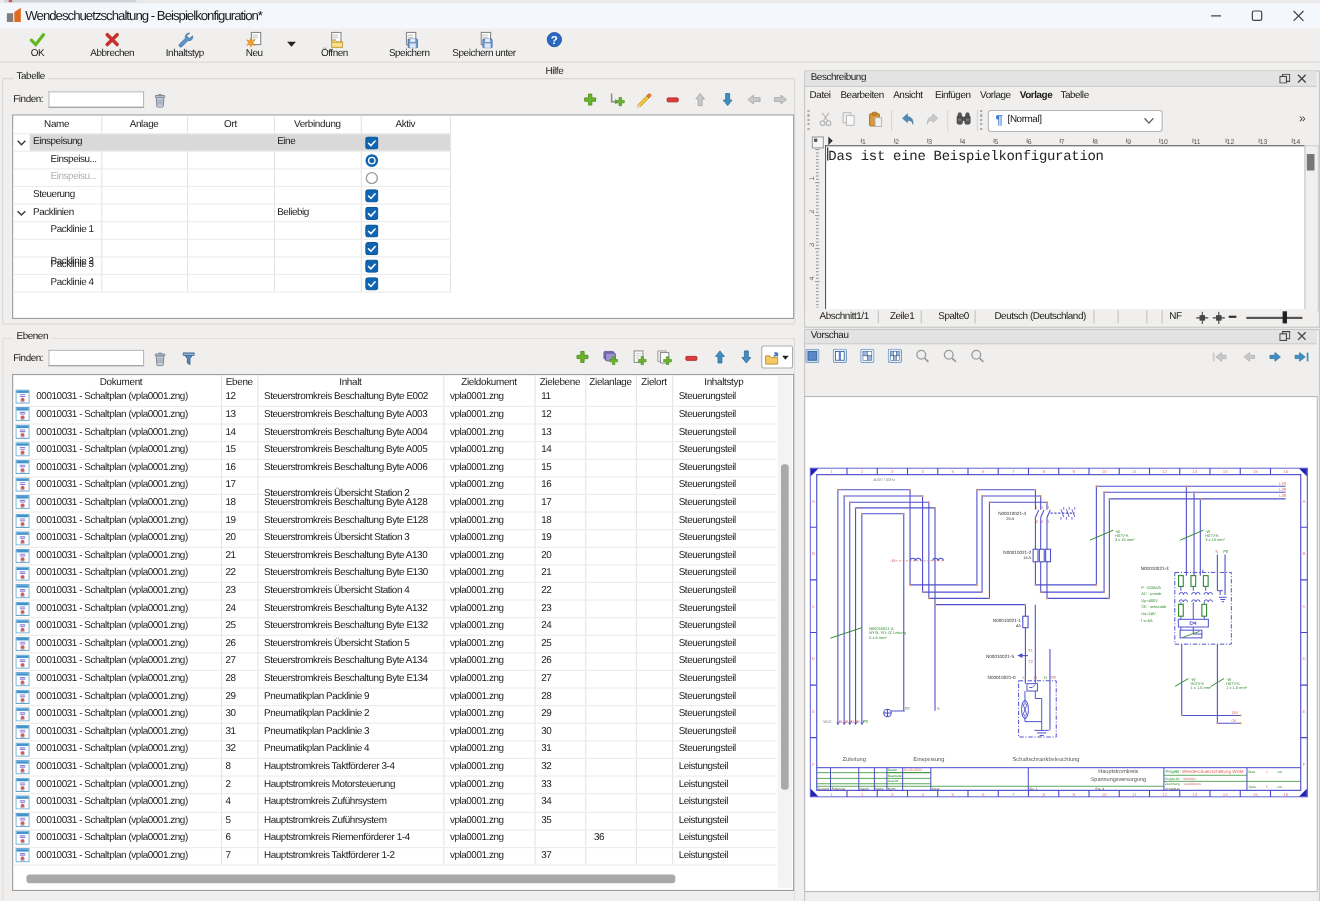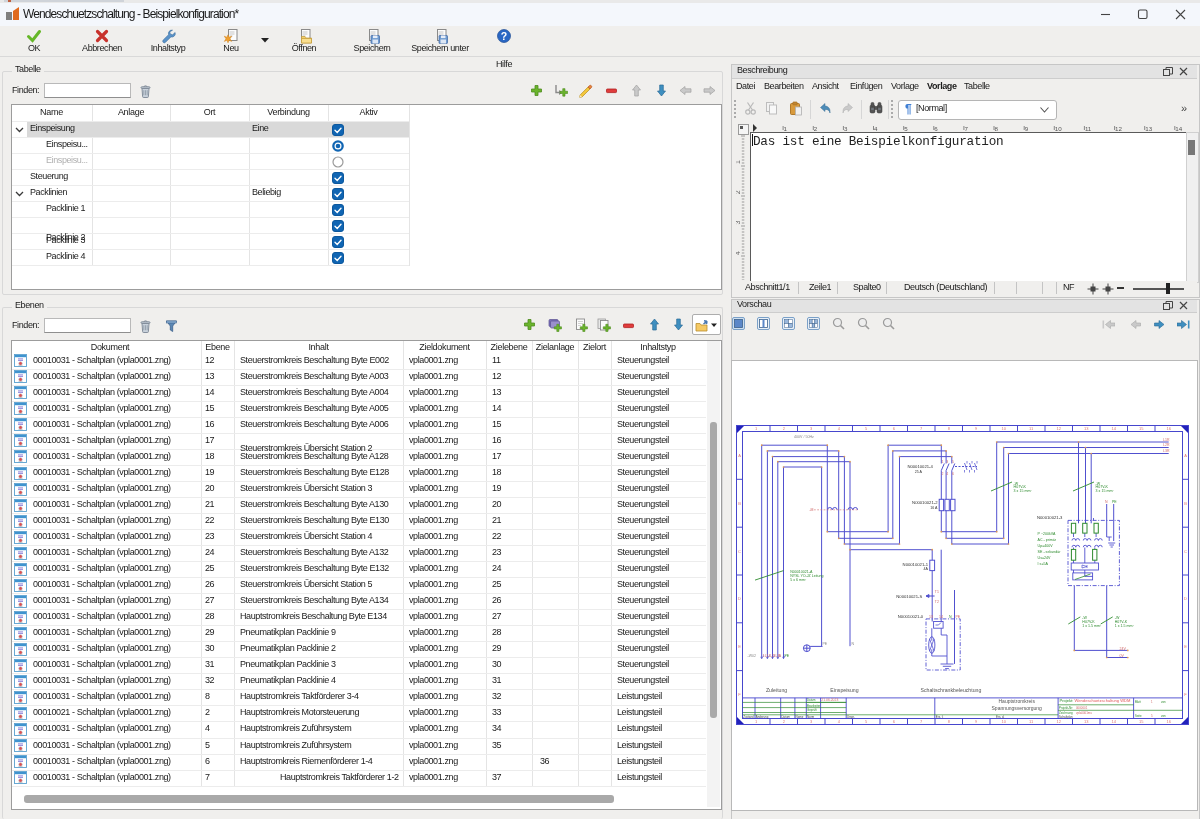--- a/index.html
+++ b/index.html
@@ -505,21 +505,21 @@
 <div class="hline" style="left:12px;top:625.2px;width:694px;"></div>
 <svg class="abs" style="left:14.0px;top:610.8px" width="13" height="13" viewBox="0 0 13 13">
     <rect x="0.5" y="0.5" width="12" height="12" fill="#fff" stroke="#5aa0cf" stroke-width="0.9"></rect>
     <rect x="1" y="1" width="11" height="2.2" fill="#3f93cf"></rect>
     <path d="M4 4.9 h5 M4 6.4 h5" stroke="#8a7fd8" stroke-width="0.95"></path>
     <path d="M4.5 11.3 h4" stroke="#9aa4ae" stroke-width="0.7"></path>
     <circle cx="6.5" cy="9.4" r="1.75" fill="#dd4f4f" stroke="#b8c0c8" stroke-width="0.5"></circle>
   </svg>
 <div class="lbl" style="left:33px;top:611.1px;">00010031 - Schaltplan (vpla0001.zng)</div>
 <div class="lbl" style="left:205px;top:611.1px;">28</div>
-<div class="lbl" style="left:240px;top:611.1px;">Hauptstromkreis Beschaltung Byte E134</div>
+<div class="lbl" style="left:240px;top:611.1px;">Steuerstromkreis Beschaltung Byte E134</div>
 <div class="lbl" style="left:409px;top:611.1px;">vpla0001.zng</div>
 <div class="lbl" style="left:492px;top:611.1px;">27</div>
 <div class="lbl" style="left:617px;top:611.1px;">Steuerungsteil</div>
 <div class="hline" style="left:12px;top:641.2px;width:694px;"></div>
 <svg class="abs" style="left:14.0px;top:626.9px" width="13" height="13" viewBox="0 0 13 13">
     <rect x="0.5" y="0.5" width="12" height="12" fill="#fff" stroke="#5aa0cf" stroke-width="0.9"></rect>
     <rect x="1" y="1" width="11" height="2.2" fill="#3f93cf"></rect>
     <path d="M4 4.9 h5 M4 6.4 h5" stroke="#8a7fd8" stroke-width="0.95"></path>
     <path d="M4.5 11.3 h4" stroke="#9aa4ae" stroke-width="0.7"></path>
     <circle cx="6.5" cy="9.4" r="1.75" fill="#dd4f4f" stroke="#b8c0c8" stroke-width="0.5"></circle>
@@ -645,21 +645,21 @@
 <div class="hline" style="left:12px;top:785.6px;width:694px;"></div>
 <svg class="abs" style="left:14.0px;top:771.2px" width="13" height="13" viewBox="0 0 13 13">
     <rect x="0.5" y="0.5" width="12" height="12" fill="#fff" stroke="#5aa0cf" stroke-width="0.9"></rect>
     <rect x="1" y="1" width="11" height="2.2" fill="#3f93cf"></rect>
     <path d="M4 4.9 h5 M4 6.4 h5" stroke="#8a7fd8" stroke-width="0.95"></path>
     <path d="M4.5 11.3 h4" stroke="#9aa4ae" stroke-width="0.7"></path>
     <circle cx="6.5" cy="9.4" r="1.75" fill="#dd4f4f" stroke="#b8c0c8" stroke-width="0.5"></circle>
   </svg>
 <div class="lbl" style="left:33px;top:771.5px;">00010031 - Schaltplan (vpla0001.zng)</div>
 <div class="lbl" style="left:205px;top:771.5px;">7</div>
-<div class="lbl" style="left:240px;top:771.5px;margin-left:40px;">Hauptstromkreis Taktförderer 1-2</div>
+<div class="lbl" style="left:240px;top:771.5px;">Hauptstromkreis Taktförderer 1-2</div>
 <div class="lbl" style="left:409px;top:771.5px;">vpla0001.zng</div>
 <div class="lbl" style="left:492px;top:771.5px;">37</div>
 <div class="lbl" style="left:617px;top:771.5px;">Leistungsteil</div>
 <div class="abs" style="left:707px;top:341px;width:13px;height:466px;background:#f3f3f3;"></div>
 <div class="abs" style="left:710px;top:422px;width:7px;height:296px;background:#a9a9a9;border-radius:3px;"></div>
 <div class="abs" style="left:24px;top:795px;width:590px;height:8px;background:#a9a9a9;border-radius:3px;"></div>
 
 <div class="abs" style="left:731px;top:64px;width:467px;height:232px;border:1px solid #c6c6c6;background:#f0efed;"></div>
 <div class="abs" style="left:732px;top:65px;width:465px;height:13px;background:#e3e3e3;border-bottom:1px solid #cdcdcd;"></div>
 <div class="abs lbl" style="left:737px;top:65px;">Beschreibung</div>

